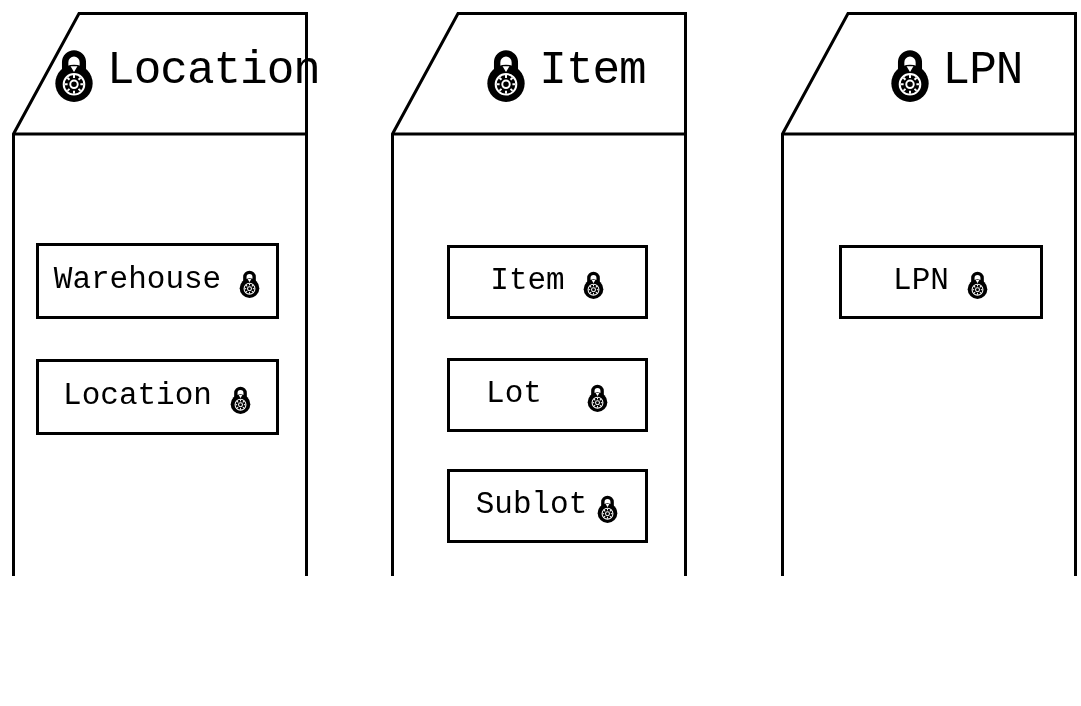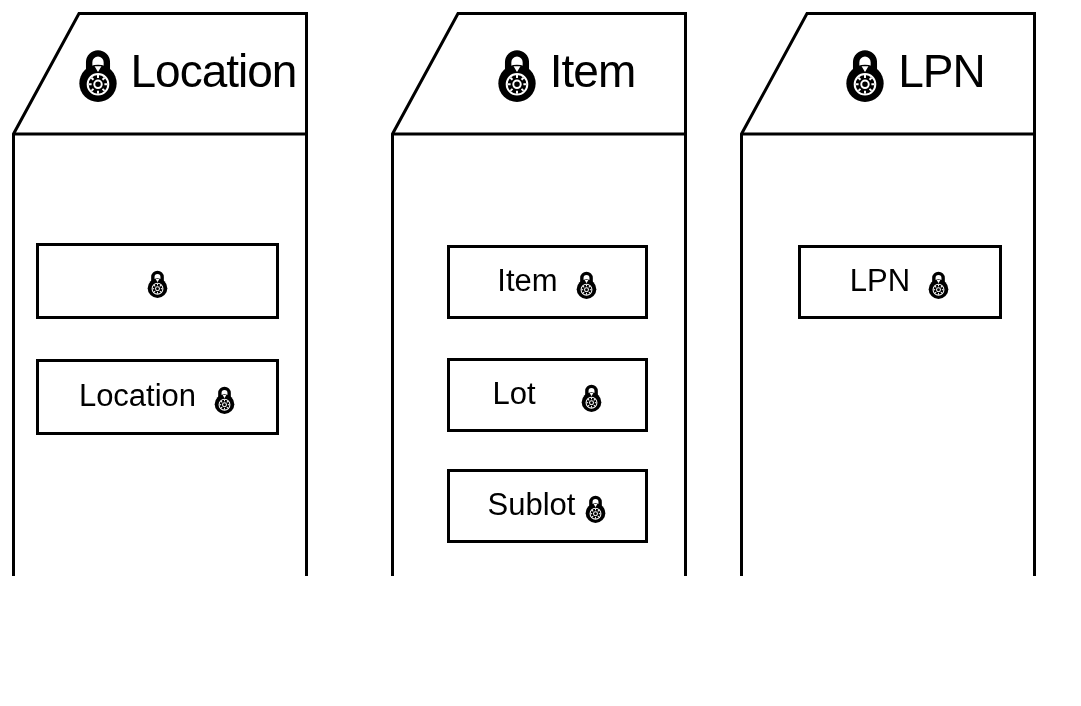--- a/index.html
+++ b/index.html
@@ -1,28 +1,28 @@
 <!DOCTYPE html>
 <html><head>
 <meta charset="utf-8">
 <style>
   html, body { margin: 0; padding: 0; background: #ffffff; }
   .canvas {
     position: relative;
     width: 1081px;
     height: 576px;
     background: #ffffff;
-    font-family: Liberation Sans, sans-serif;
+    font-family: Liberation Mono, monospace;
     color: #000000;
     overflow: hidden;
   }
   .panel { position: absolute; top: 12px; width: 296px; height: 683px; }
   .panel-location { left: 12px; }
   .panel-item     { left: 391px; }
-  .panel-lpn      { left: 740px; }
+  .panel-lpn      { left: 781px; }
 
   .panel-outline { position: absolute; left: 0; top: 0; width: 296px; height: 683px; display: block; }
 
   .panel-header {
     position: absolute; left: 0; top: 0; width: 100%; height: 122px;
     display: flex; align-items: center; justify-content: center;
     padding-left: 52px; box-sizing: border-box; gap: 11px;
   }
   .panel-title {
     font-size: 46px;
@@ -94,20 +94,21 @@
     <svg class="panel-outline" viewBox="0 0 296 683">
         <use href="#panel-shape"></use>
       </svg>
     <div class="panel-header">
       <svg class="lock-lg" viewBox="0 0 44 58">
           <use href="#lock"></use>
         </svg>
       <span class="panel-title">Location</span>
     </div>
     <div class="entity-box box-0">
+      <span class="entity-label">Warehouse</span>
       <svg class="lock-sm" viewBox="0 0 44 58">
           <use href="#lock"></use>
         </svg>
     </div>
     <div class="entity-box box-1">
       <span class="entity-label">Location</span>
       <svg class="lock-sm" viewBox="0 0 44 58">
           <use href="#lock"></use>
         </svg>
     </div>

